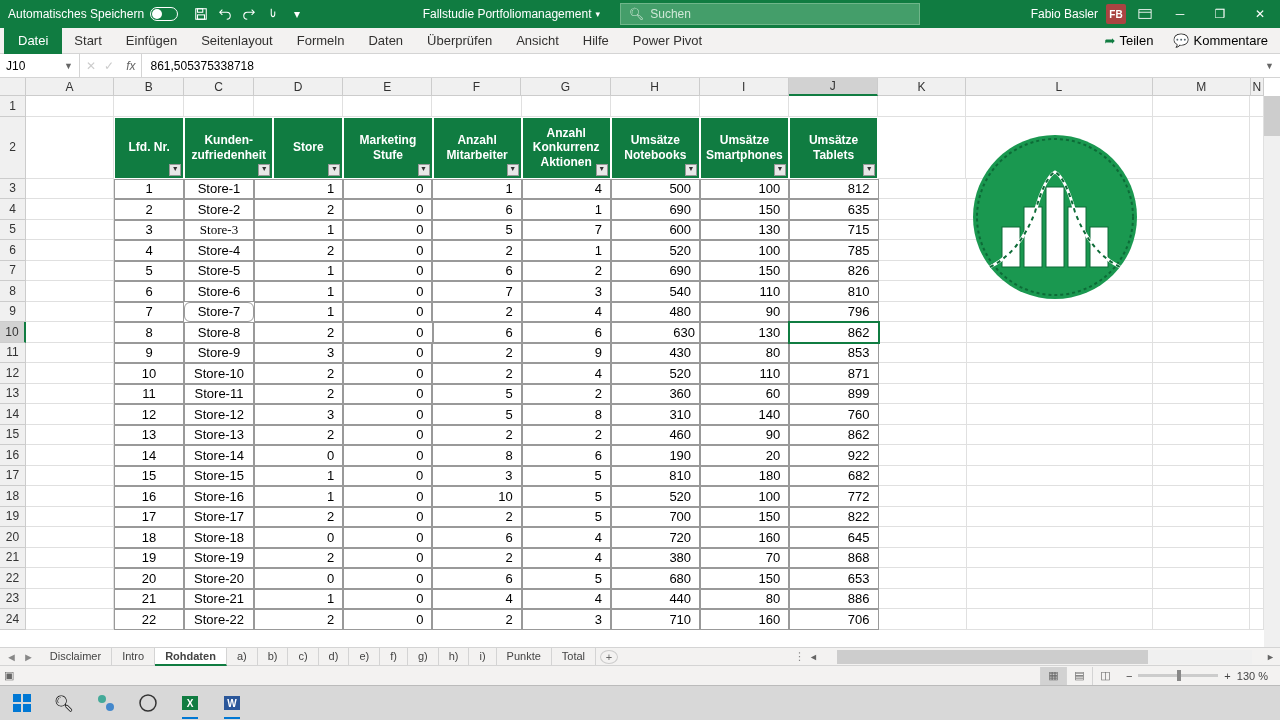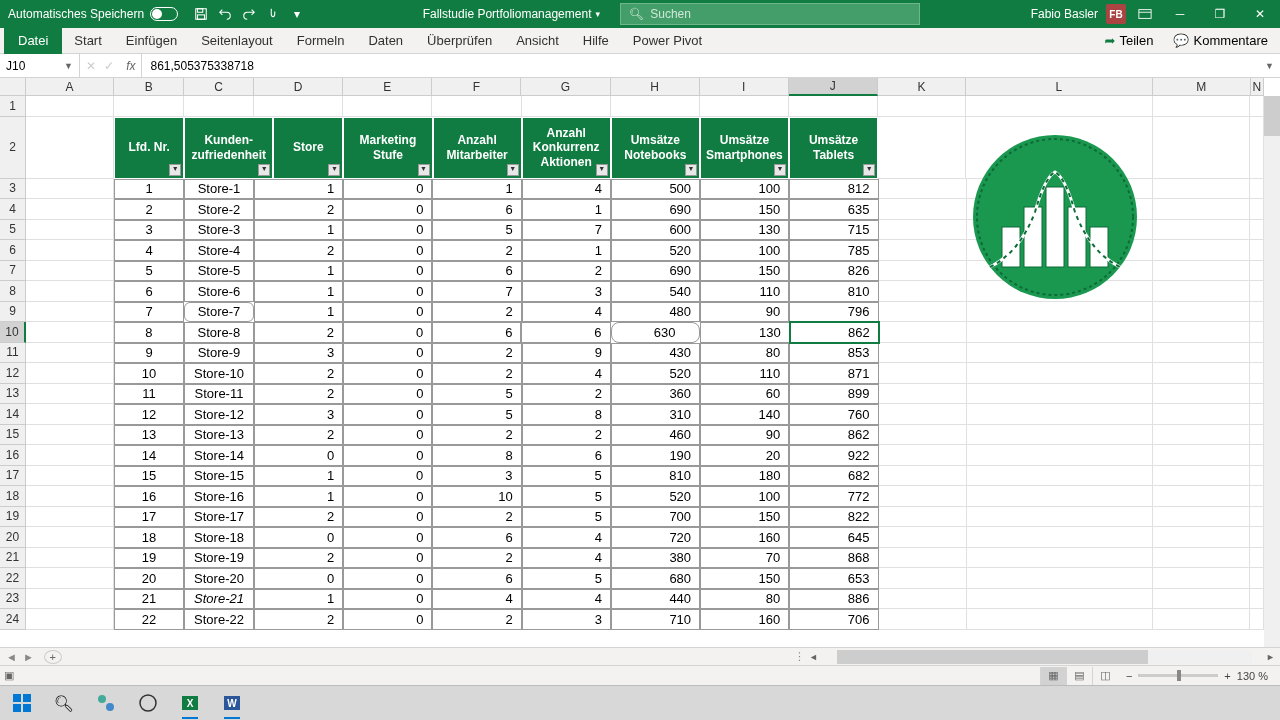--- a/index.html
+++ b/index.html
@@ -295,21 +295,21 @@
         <div class="cell td right" style="width: 93px; justify-content: flex-end; padding-right: 8px;">150</div>
         <div class="cell td right" style="width: 93px; justify-content: flex-end; padding-right: 8px;">635</div>
         <div class="cell" style="width: 92px;"></div>
         <div class="cell" style="width: 195px;"></div>
         <div class="cell" style="width: 102px;"></div>
         <div class="cell" style="width: 14px;"></div>
       </div>
       <div class="grid-row">
         <div class="cell" style="width: 92px;"></div>
         <div class="cell td" style="width: 73px; justify-content: center;">3</div>
-        <div class="cell td" style="width: 73px;">Store-3</div>
+        <div class="cell td" style="width: 73px; font-family: Liberation Serif, serif;">Store-3</div>
         <div class="cell td right" style="width: 93px; justify-content: flex-end; padding-right: 8px;">1</div>
         <div class="cell td right" style="width: 93px; justify-content: flex-end; padding-right: 8px;">0</div>
         <div class="cell td right" style="width: 93px; justify-content: flex-end; padding-right: 8px;">5</div>
         <div class="cell td right" style="width: 93px; justify-content: flex-end; padding-right: 8px;">7</div>
         <div class="cell td right" style="width: 93px; justify-content: flex-end; padding-right: 8px;">600</div>
         <div class="cell td right" style="width: 93px; justify-content: flex-end; padding-right: 8px;">130</div>
         <div class="cell td right" style="width: 93px; justify-content: flex-end; padding-right: 8px;">715</div>
         <div class="cell" style="width: 92px;"></div>
         <div class="cell" style="width: 195px;"></div>
         <div class="cell" style="width: 102px;"></div>
@@ -380,21 +380,21 @@
         <div class="cell" style="width: 14px;"></div>
       </div>
       <div class="grid-row">
         <div class="cell" style="width: 92px;"></div>
         <div class="cell td" style="width: 73px; justify-content: center;">8</div>
         <div class="cell td" style="width: 73px;">Store-8</div>
         <div class="cell td right" style="width: 93px; justify-content: flex-end; padding-right: 8px;">2</div>
         <div class="cell td right" style="width: 93px; justify-content: flex-end; padding-right: 8px;">0</div>
         <div class="cell td right" style="width: 93px; justify-content: flex-end; padding-right: 8px;">6</div>
         <div class="cell td right" style="width: 93px; justify-content: flex-end; padding-right: 8px;">6</div>
-        <div class="cell td right" style="width: 93px; justify-content: flex-end; padding-right: 24px; border-radius: 8px;">630</div>
+        <div class="cell td right" style="width: 93px; justify-content: flex-end; padding-right: 4px;">630</div>
         <div class="cell td right" style="width: 93px; justify-content: flex-end; padding-right: 8px;">130</div>
         <div class="cell td right selected" style="width: 93px; justify-content: flex-end; padding-right: 8px;">862</div>
         <div class="cell" style="width: 92px;"></div>
         <div class="cell" style="width: 195px;"></div>
         <div class="cell" style="width: 102px;"></div>
         <div class="cell" style="width: 14px;"></div>
       </div>
       <div class="grid-row">
         <div class="cell" style="width: 92px;"></div>
         <div class="cell td" style="width: 73px; justify-content: center;">9</div>
@@ -583,21 +583,21 @@
         <div class="cell td right" style="width: 93px; justify-content: flex-end; padding-right: 8px;">150</div>
         <div class="cell td right" style="width: 93px; justify-content: flex-end; padding-right: 8px;">653</div>
         <div class="cell" style="width: 92px;"></div>
         <div class="cell" style="width: 195px;"></div>
         <div class="cell" style="width: 102px;"></div>
         <div class="cell" style="width: 14px;"></div>
       </div>
       <div class="grid-row">
         <div class="cell" style="width: 92px;"></div>
         <div class="cell td" style="width: 73px; justify-content: center;">21</div>
-        <div class="cell td" style="width: 73px; font-style: italic;">Store-21</div>
+        <div class="cell td" style="width: 73px;">Store-21</div>
         <div class="cell td right" style="width: 93px; justify-content: flex-end; padding-right: 8px;">1</div>
         <div class="cell td right" style="width: 93px; justify-content: flex-end; padding-right: 8px;">0</div>
         <div class="cell td right" style="width: 93px; justify-content: flex-end; padding-right: 8px;">4</div>
         <div class="cell td right" style="width: 93px; justify-content: flex-end; padding-right: 8px;">4</div>
         <div class="cell td right" style="width: 93px; justify-content: flex-end; padding-right: 8px;">440</div>
         <div class="cell td right" style="width: 93px; justify-content: flex-end; padding-right: 8px;">80</div>
         <div class="cell td right" style="width: 93px; justify-content: flex-end; padding-right: 8px;">886</div>
         <div class="cell" style="width: 92px;"></div>
         <div class="cell" style="width: 195px;"></div>
         <div class="cell" style="width: 102px;"></div>
@@ -635,20 +635,36 @@
     <path d="M 20 135 Q 50 120 65 80 Q 75 45 85 40 Q 95 45 105 80 Q 120 120 150 135" fill="none" stroke="#fff" stroke-width="3"></path>
     <path d="M 20 135 Q 50 120 65 80 Q 75 45 85 40 Q 95 45 105 80 Q 120 120 150 135" fill="none" stroke="#0d6b37" stroke-width="2" stroke-dasharray="4 4"></path>
   </svg>
 </div>
 
 <div class="sheet-tabs">
   <div class="tab-nav">
       <span>◄</span>
       <span>►</span>
     </div>
+  <div id="sheet-tabs-list" style="display:flex">
+      <div class="sheet-tab">Disclaimer</div>
+      <div class="sheet-tab">Intro</div>
+      <div class="sheet-tab active">Rohdaten</div>
+      <div class="sheet-tab">a)</div>
+      <div class="sheet-tab">b)</div>
+      <div class="sheet-tab">c)</div>
+      <div class="sheet-tab">d)</div>
+      <div class="sheet-tab">e)</div>
+      <div class="sheet-tab">f)</div>
+      <div class="sheet-tab">g)</div>
+      <div class="sheet-tab">h)</div>
+      <div class="sheet-tab">i)</div>
+      <div class="sheet-tab">Punkte</div>
+      <div class="sheet-tab">Total</div>
+    </div>
   <div class="new-sheet">+</div>
   <div class="hscroll-area">
     <span style="color:#888;padding:0 4px">⋮</span>
     <span class="scroll-btn">◄</span>
     <div class="hscroll">
         <div class="hscroll-thumb"></div>
       </div>
     <span class="scroll-btn">►</span>
   </div>
 </div>

